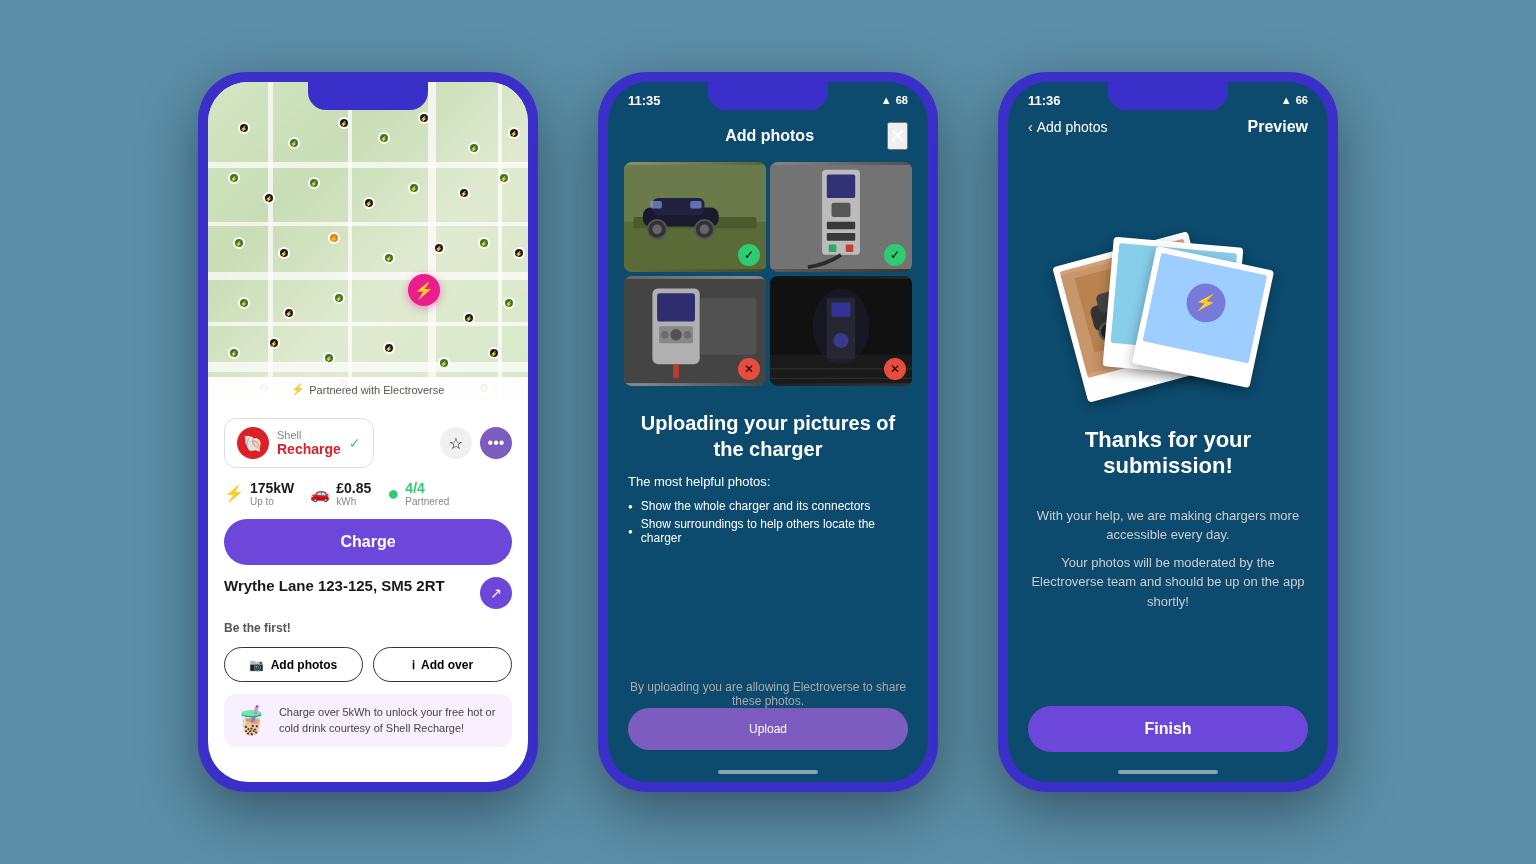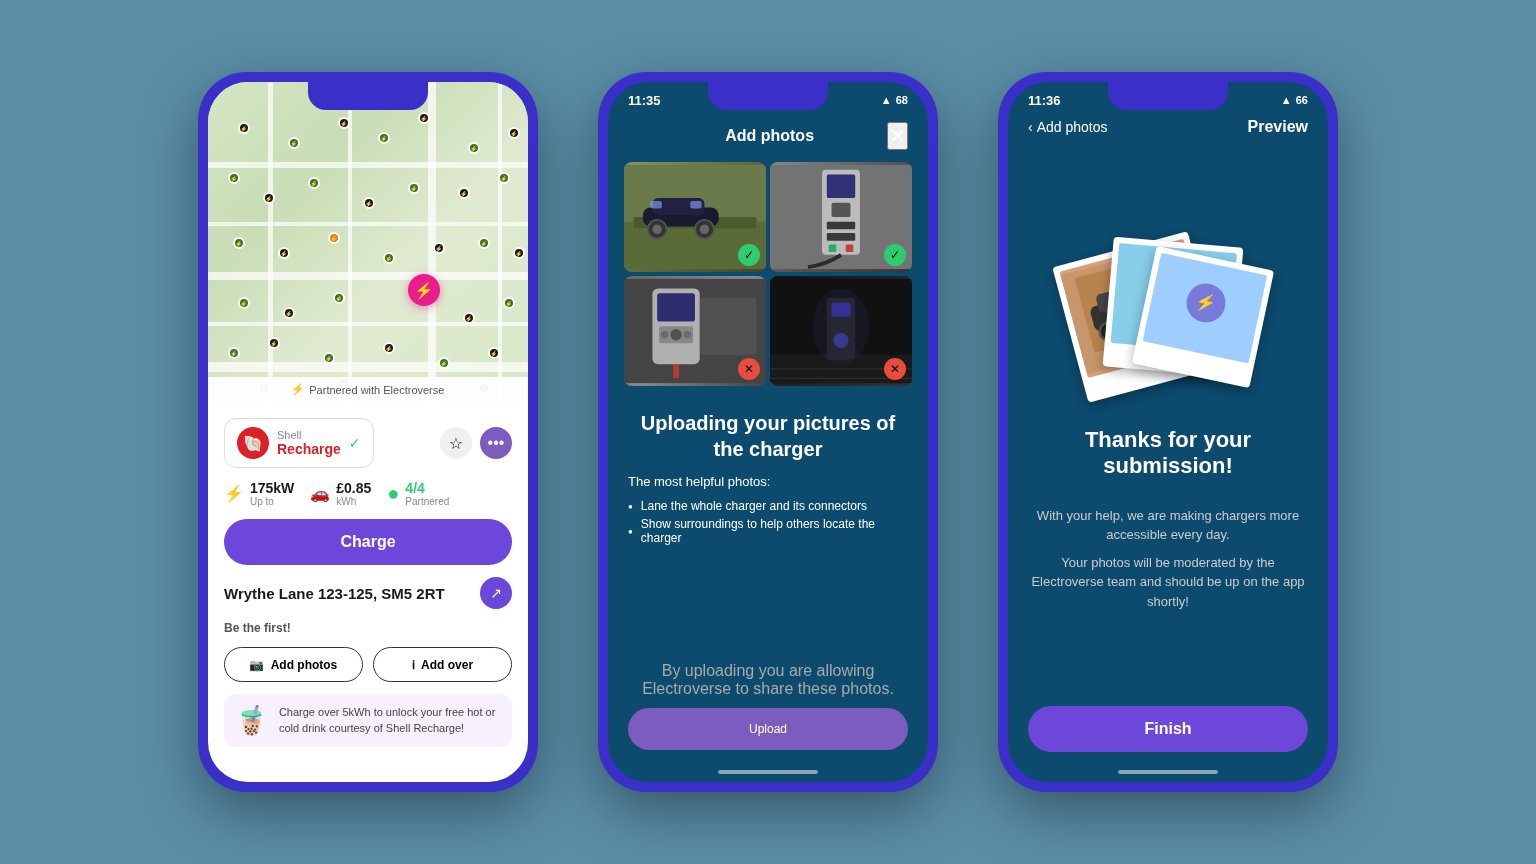--- a/index.html
+++ b/index.html
@@ -210,21 +210,20 @@
       border: none;
       border-radius: 28px;
       padding: 14px;
       font-size: 16px;
       font-weight: 600;
       cursor: pointer;
       text-align: center;
     }
     .address-row {
       display: flex;
-      align-items: center;
       justify-content: space-between;
     }
     .address-text { font-size: 15px; font-weight: 700; color: #1a1a1a; }
     .nav-btn {
       width: 32px;
       height: 32px;
       background: #6c47d9;
       border-radius: 50%;
       display: flex;
       align-items: center;
@@ -299,21 +298,21 @@
     .upload-title { font-size: 20px; font-weight: 800; text-align: center; margin-bottom: 12px; line-height: 1.3; }
     .helpful-label { font-size: 13px; margin-bottom: 8px; }
     .helpful-list { list-style: none; }
     .helpful-list li { font-size: 12px; padding: 2px 0; display: flex; align-items: center; gap: 8px; }
     .helpful-list li::before { content: '●'; color: white; font-size: 8px; }
     .upload-footer {
       margin-top: auto;
       padding: 12px 20px;
       text-align: center;
     }
-    .upload-disclaimer { font-size: 16px; color: #aaa; margin-bottom: 10px; }
+    .upload-disclaimer { font-size: 12px; color: #aaa; }
     .upload-btn {
       background: #7c5cbf;
       color: white;
       border: none;
       border-radius: 28px;
       padding: 14px;
       font-size: 12px;
       font-weight: 400;
       cursor: pointer;
       width: 100%;
@@ -652,21 +651,21 @@
             <line x1="0" y1="105" x2="150" y2="105" stroke="#333" stroke-width="1"></line>
           </svg>
           <div class="photo-badge red">✕</div>
         </div>
       </div>
 
       <div class="upload-info">
         <div class="upload-title">Uploading your pictures of the charger</div>
         <div class="helpful-label">The most helpful photos:</div>
         <ul class="helpful-list">
-          <li>Lane the whole charger and its connectors</li>
+          <li>Show the whole charger and its connectors</li>
           <li>Show surroundings to help others locate the charger</li>
         </ul>
       </div>
 
       <div class="upload-footer" style="margin-top:auto;">
         <div class="upload-disclaimer">By uploading you are allowing Electroverse to share these photos.</div>
         <button class="upload-btn">Upload</button>
       </div>
 
       <div class="home-indicator">

